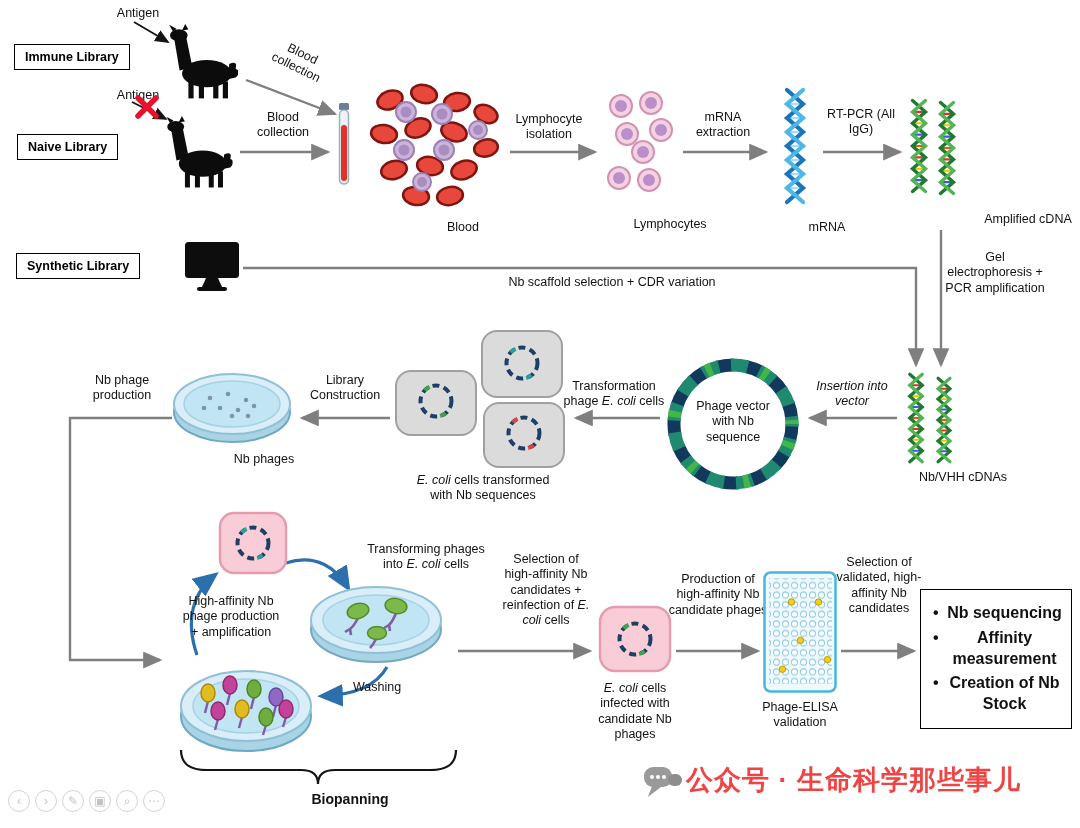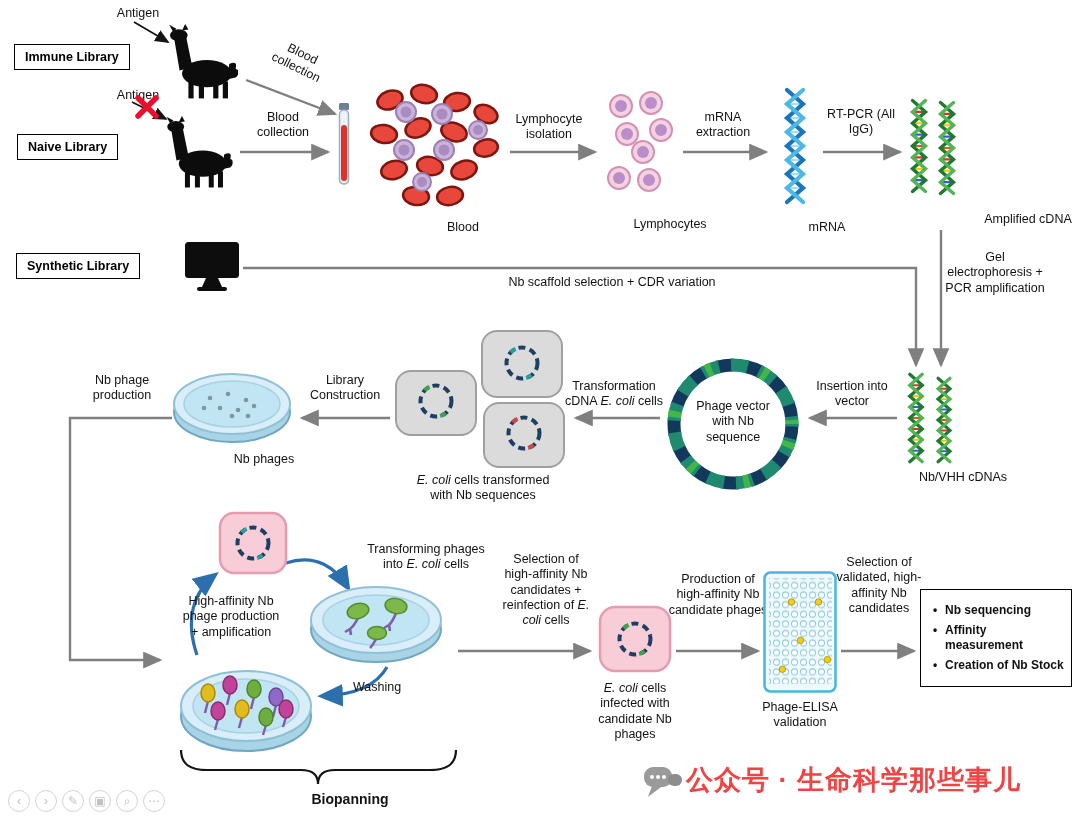--- a/index.html
+++ b/index.html
@@ -11,21 +11,21 @@
        line-height:1.22;color:#121212;white-space:normal;}
   .nowrap{white-space:nowrap;margin-left:32px;}
   .bold{font-weight:bold;}
   .big{font-size:14px;}
   .rot{transform:translateX(-50%) rotate(26deg);}
   .box{position:absolute;background:#fff;border:1.7px solid #000;font-weight:bold;
        font-size:12.5px;padding:5px 10px;white-space:nowrap;color:#000;}
   i{font-style:italic;}
   .finalbox{position:absolute;left:920px;top:589px;width:152px;box-sizing:border-box;
             border:1.8px solid #000;background:#fff;padding:9px 5px;}
-  .fi{position:relative;padding-left:17px;font-weight:bold;font-size:12px;line-height:1.3;margin:4px 2px;}
+  .fi{position:relative;padding-left:17px;font-weight:bold;font-size:16px;line-height:1.3;margin:4px 2px;text-align:center;}
   .fi::before{content:"\2022";position:absolute;left:5px;top:0;}
   .wm-text{position:absolute;left:686px;top:762px;font-size:27px;font-weight:bold;
            color:#ef4444;letter-spacing:1px;}
   .toolbar{position:absolute;left:8px;top:790px;display:flex;gap:5px;align-items:center;}
   .cicon{width:20px;height:20px;border:1.5px solid #d4d4d4;border-radius:50%;color:#c2c2c2;
          font-size:12px;line-height:1;display:flex;align-items:center;justify-content:center;}
   .hidden-defs{position:absolute;width:0;height:0;overflow:hidden;}
 </style>
 </head>
 <body>
@@ -221,30 +221,30 @@
   <div class="lbl" style="left:995px;top:250px;width:100px;">Gel electrophoresis + PCR amplification</div>
 
   <svg class="icon" style="left:903px;top:372px;width:26px;height:92px" viewBox="0 0 32 118">
       <use href="#sym-helix-color"></use>
     </svg>
   <svg class="icon" style="left:931px;top:376px;width:26px;height:88px" viewBox="0 0 32 118">
       <use href="#sym-helix-color"></use>
     </svg>
   <div class="lbl nowrap" style="left:931px;top:470px;">Nb/VHH cDNAs</div>
 
-  <div class="lbl" style="left:852px;top:379px;width:85px;">Insertion into vector</div>
+  <div class="lbl" style="left:852px;top:379px;width:85px;font-style:italic;">Insertion into vector</div>
 
   <svg class="icon" style="left:659px;top:350px;width:148px;height:148px" viewBox="0 0 148 148">
     <circle cx="74" cy="74" r="59" fill="none" stroke="#12395b" stroke-width="13" stroke-dasharray="17 12"></circle>
     <circle cx="74" cy="74" r="59" fill="none" stroke="#1f8a70" stroke-width="13" stroke-dasharray="17 12" stroke-dashoffset="14.5"></circle>
     <circle cx="74" cy="74" r="59" fill="none" stroke="#43b649" stroke-width="13" stroke-dasharray="6 52" stroke-dashoffset="40"></circle>
   </svg>
   <div class="lbl" style="left:733px;top:399px;width:88px;">Phage vector with Nb sequence</div>
 
-  <div class="lbl" style="left:614px;top:379px;width:112px;"><span>Transformation cDNA </span><i>E. coli</i><span> cells</span></div>
+  <div class="lbl" style="left:614px;top:379px;width:112px;"><span>Transformation phage </span><i>E. coli</i><span> cells</span></div>
 
   <svg class="icon" style="left:392px;top:327px;width:178px;height:148px" viewBox="0 0 178 148">
     <rect x="90" y="4" width="80" height="66" rx="15" fill="#dbdbdb" stroke="#a0a0a0" stroke-width="2"></rect>
     <use href="#sym-plasmid" x="108" y="14" width="44" height="44" style="color:#2aa198"></use>
     <rect x="4" y="44" width="80" height="64" rx="15" fill="#dbdbdb" stroke="#a0a0a0" stroke-width="2"></rect>
     <use href="#sym-plasmid" x="22" y="52" width="44" height="44" style="color:#3fa34d"></use>
     <rect x="92" y="76" width="80" height="64" rx="15" fill="#dbdbdb" stroke="#a0a0a0" stroke-width="2"></rect>
     <use href="#sym-plasmid" x="110" y="84" width="44" height="44" style="color:#d64545"></use>
   </svg>
   <div class="lbl" style="left:483px;top:473px;width:140px;"><i>E. coli</i><span> cells transformed with Nb sequences</span></div>

